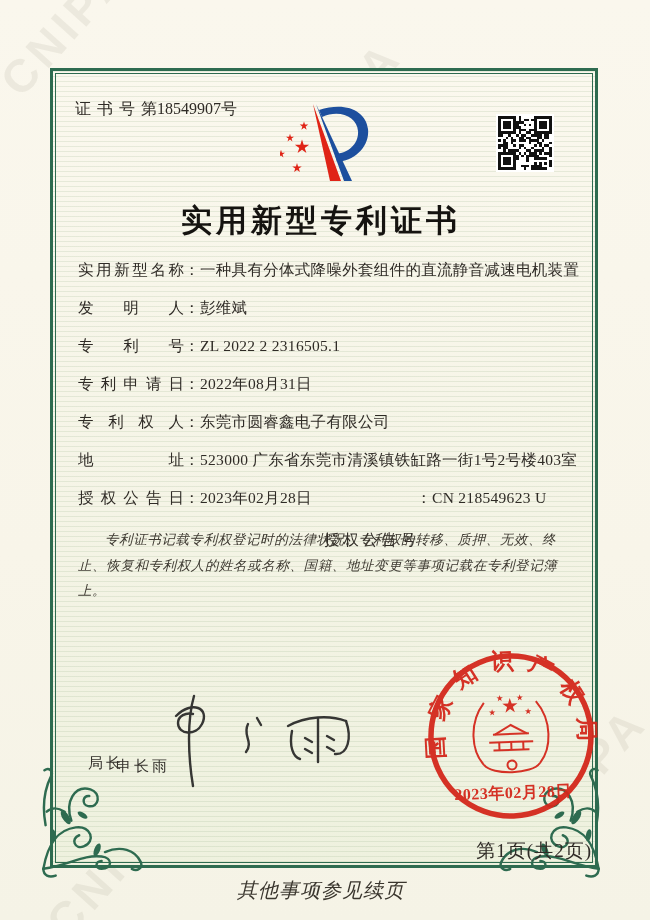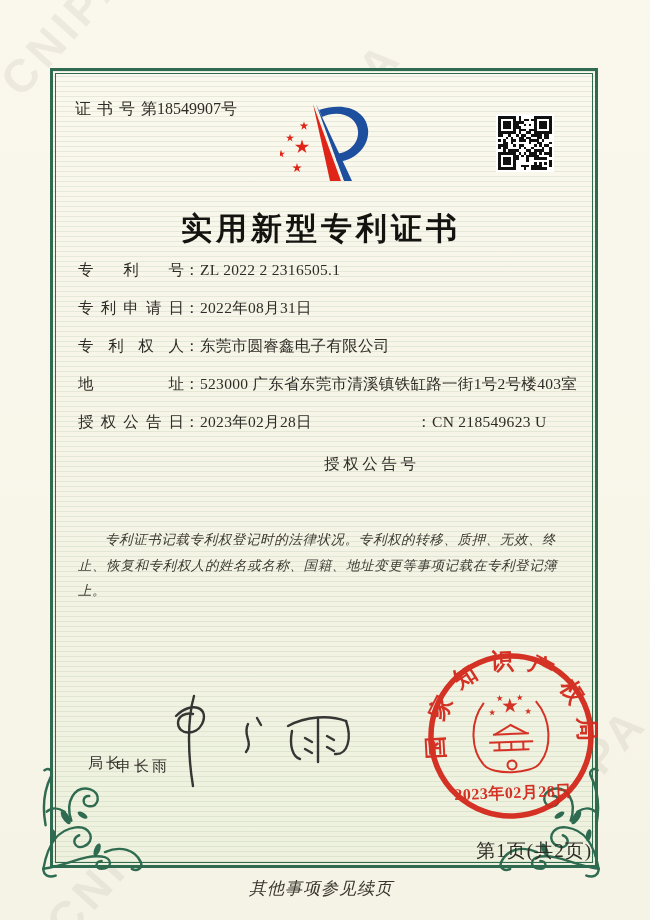--- a/index.html
+++ b/index.html
@@ -19,21 +19,21 @@
     background:
       repeating-linear-gradient(180deg, rgba(150,178,138,.20) 0 1px, rgba(0,0,0,0) 1px 5px),
       linear-gradient(180deg,#fbf8ee 0%,#f5f4e6 55%,#eef1de 100%);
   }
   .frame::after{content:"";position:absolute;inset:2px;border:1px solid #2e6b50;pointer-events:none;}
   .cert-no{position:absolute;left:75px;top:99px;font-size:16px;}
   .cert-no .lbl{letter-spacing:6px;}
   .logo{position:absolute;left:280px;top:103px;}
   .qr{position:absolute;left:496px;top:114px;width:58px;height:58px;background:#fff;padding:2px;box-sizing:border-box;}
   .title{
-    position:absolute;left:50px;top:208px;width:542px;text-align:center;
+    position:absolute;left:50px;top:200px;width:542px;text-align:center;
     font-size:31px;font-weight:700;letter-spacing:4px;color:#151310;
   }
   .fields{position:absolute;left:78px;top:258px;width:500px;font-size:15.5px;}
   .frow{margin-bottom:15px;line-height:23px;white-space:nowrap;position:relative;}
   .flabel{display:inline-block;width:106px;text-align:justify;text-align-last:justify;vertical-align:top;}
   .fcolon{display:inline-block;width:16px;}
   .fvalue{letter-spacing:.3px;}
   .grant-no{position:absolute;left:246px;top:0;}
   .grant-no .flabel{width:92px;margin-top:42px;}
   .body-text{
@@ -43,21 +43,21 @@
   .body-text p{margin:0;text-indent:2em;}
   .director{position:absolute;left:88px;font-size:15px;letter-spacing:3px;color:#33302b;}
   .director.t1{top:754px;}
   .director.t2{top:757px;margin-left:28px;}
   .sign{position:absolute;left:160px;top:686px;}
   .seal{position:absolute;left:421px;top:646px;opacity:.95;}
   .seal text{font-family:"Liberation Serif","DejaVu Serif",serif;}
   .ring-text{font-size:23px;font-weight:700;letter-spacing:13px;}
   .seal-date{font-size:16px;font-weight:700;letter-spacing:.5px;}
   .page-indicator{position:absolute;left:50px;top:838px;width:542px;text-align:right;font-size:19px;letter-spacing:1px;}
-  .note{position:absolute;left:50px;top:877px;width:542px;text-align:center;font-size:17px;font-style:italic;color:#3a362e;letter-spacing:1px;}
+  .note{position:absolute;left:50px;top:877px;width:542px;text-align:center;font-size:20px;font-style:italic;color:#3a362e;letter-spacing:1px;}
   .flourish{position:absolute;pointer-events:none;}
 </style>
 </head>
 <body>
 
 <div class="page">
 
   <div class="wm" style="left:-18px;top:0px;">CNIPA</div>
   <div class="wm" style="left:255px;top:82px;">CNIPA</div>
   <div class="wm" style="left:420px;top:283px;">CNIPA</div>
@@ -279,20 +279,26 @@
           <rect x="1" y="15" width="5" height="5" fill="#fff"></rect>
           <rect x="2" y="16" width="3" height="3"></rect>
         </g>
     </svg>
   </div>
 
   <div class="title">实用新型专利证书</div>
 
   <div class="fields">
     <div class="frow">
+      <span class="flabel">实用新型名称</span><span class="fcolon">：</span><span class="fvalue">一种具有分体式降噪外套组件的直流静音减速电机装置</span>
+    </div>
+    <div class="frow">
+      <span class="flabel">发明人</span><span class="fcolon">：</span><span class="fvalue">彭维斌</span>
+    </div>
+    <div class="frow">
       <span class="flabel">专利号</span><span class="fcolon">：</span><span class="fvalue">ZL 2022 2 2316505.1</span>
     </div>
     <div class="frow">
       <span class="flabel">专利申请日</span><span class="fcolon">：</span><span class="fvalue">2022年08月31日</span>
     </div>
     <div class="frow">
       <span class="flabel">专利权人</span><span class="fcolon">：</span><span class="fvalue">东莞市圆睿鑫电子有限公司</span>
     </div>
     <div class="frow">
       <span class="flabel">地址</span><span class="fcolon">：</span><span class="fvalue">523000 广东省东莞市清溪镇铁缸路一街1号2号楼403室</span>

